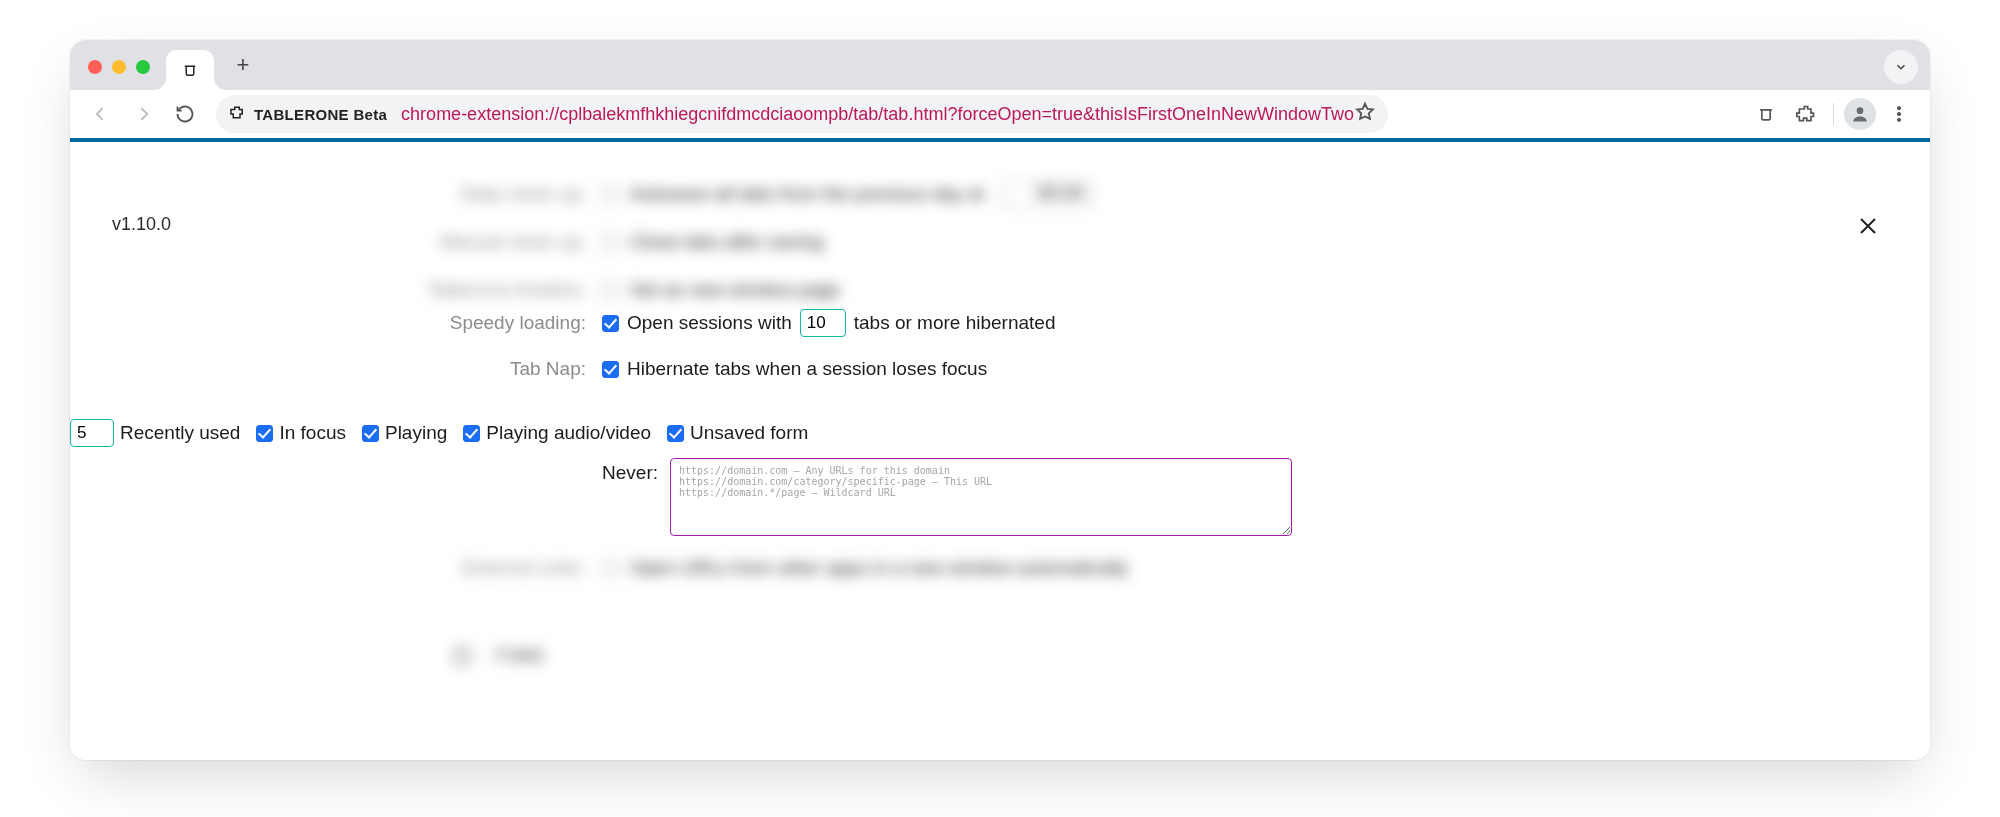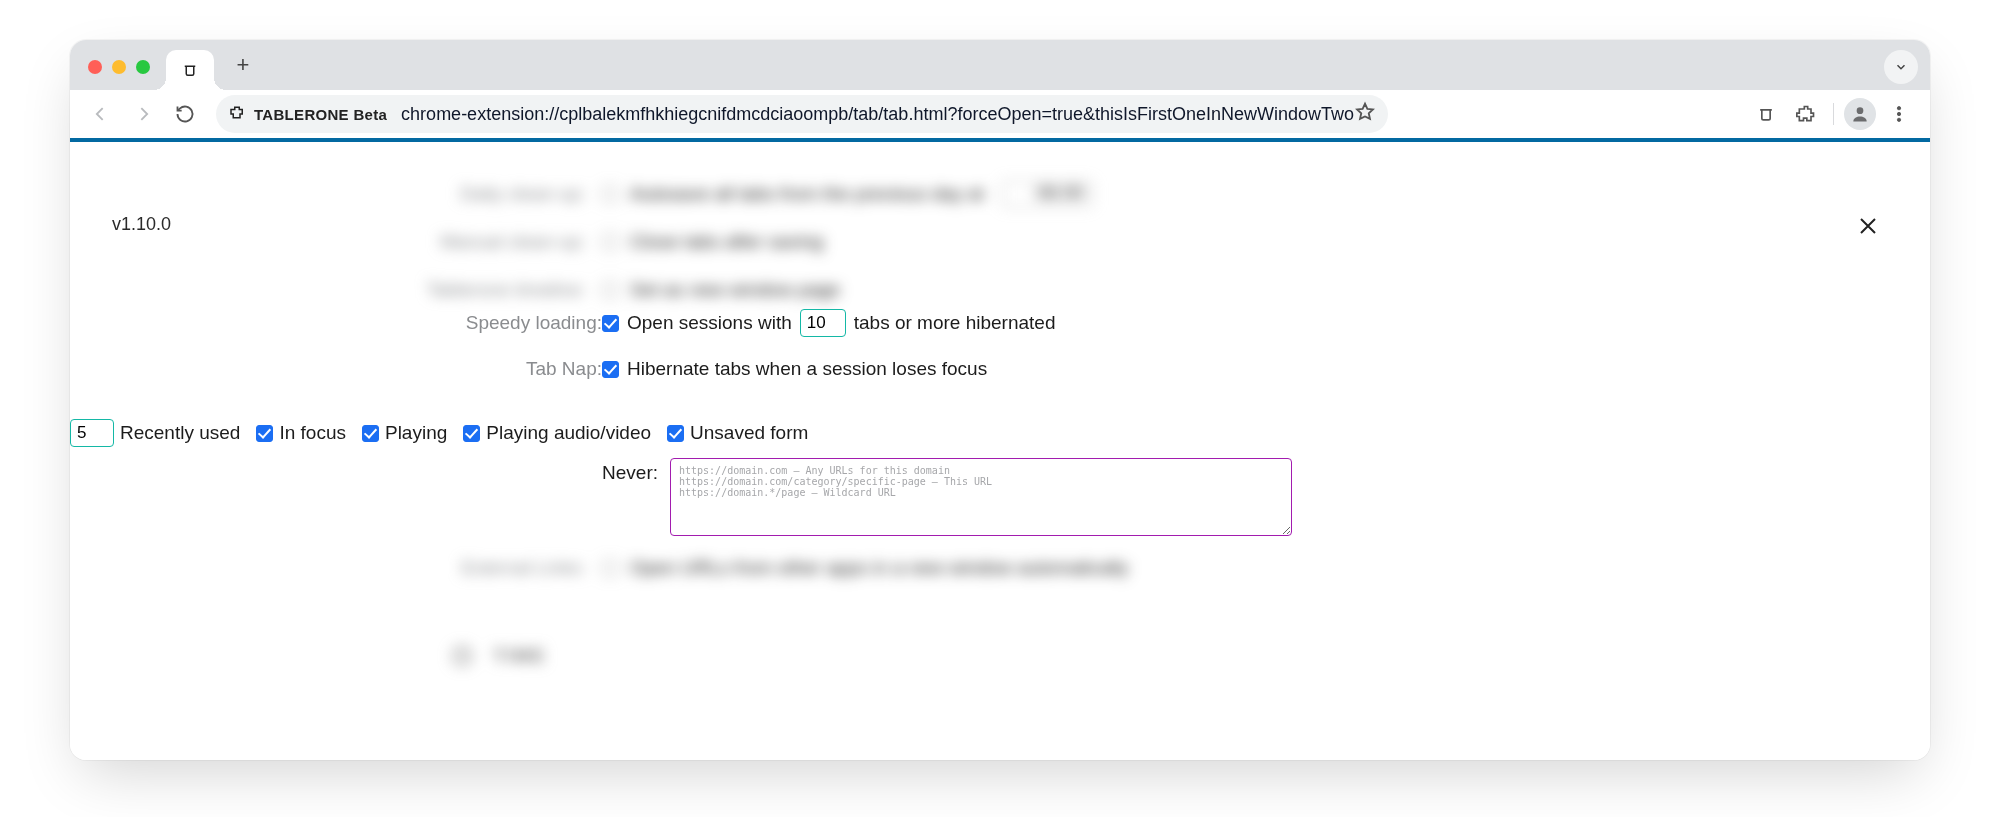--- a/index.html
+++ b/index.html
@@ -82,21 +82,21 @@
     padding:0 12px;
     min-width:1110px;
     color:#4b4c4e;
     font-size:18px;
   }
   .omnibox .ext-badge{
     display:flex; align-items:center; gap:8px;
     font-weight:700; font-size:15px; color:#222; letter-spacing:0.3px;
     margin-right:14px;
   }
-  .omnibox .url { color:#0f172a; white-space:nowrap; }
+  .omnibox .url { color:#be185d; white-space:nowrap; }
   .omnibox .star { margin-left:auto; color:#555; }
 
   .navbar .right { margin-left:auto; display:flex; align-items:center; gap:6px;}
   .navbar .sep { width:1px; height:22px; background:#d9dadd; margin:0 4px;}
   .avatar {
     width:32px; height:32px; border-radius:50%;
     background:#e0e3e6; display:flex; align-items:center;justify-content:center;
     color:#555;
   }
 
@@ -140,21 +140,21 @@
 
   
   .focus-panel {
     position:absolute; left:0; right:0; top:158px;
     background:transparent;
     font-size:19px;
     color:#1c1c1c;
   }
   .focus-panel .row { display:flex; align-items:center; min-height:46px;}
   .focus-panel .lab {
-    width:532px; text-align:right; color:#8a8c8f;
+    width:532px; text-align:right; padding-right:16px; color:#8a8c8f;
     font-size:19px;
   }
   .focus-panel .ctl { display:flex; align-items:center; flex-wrap:wrap; gap:8px;}
   .focus-panel .sublabel { width:600px; text-align:right; padding-right:12px; }
 
   input[type="checkbox"].chk {
     appearance:none;
     width:17px; height:17px;
     border:1.5px solid #2a2a2a;
     border-radius:3px;

